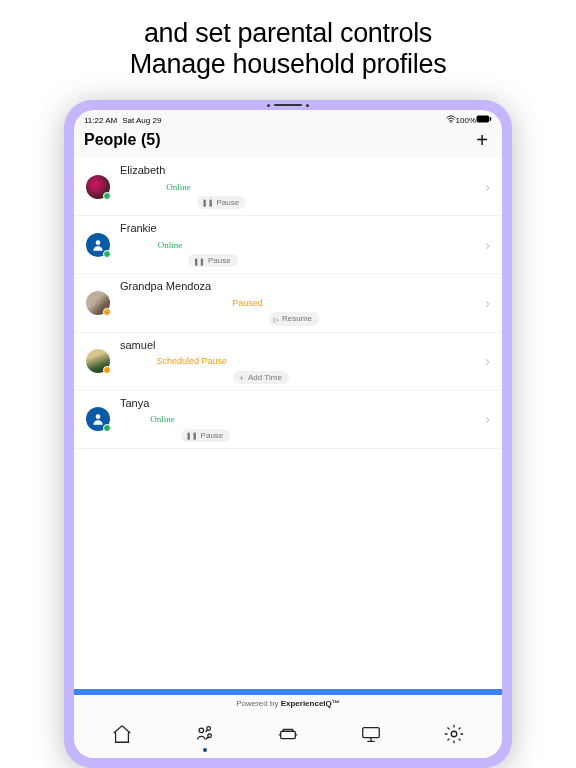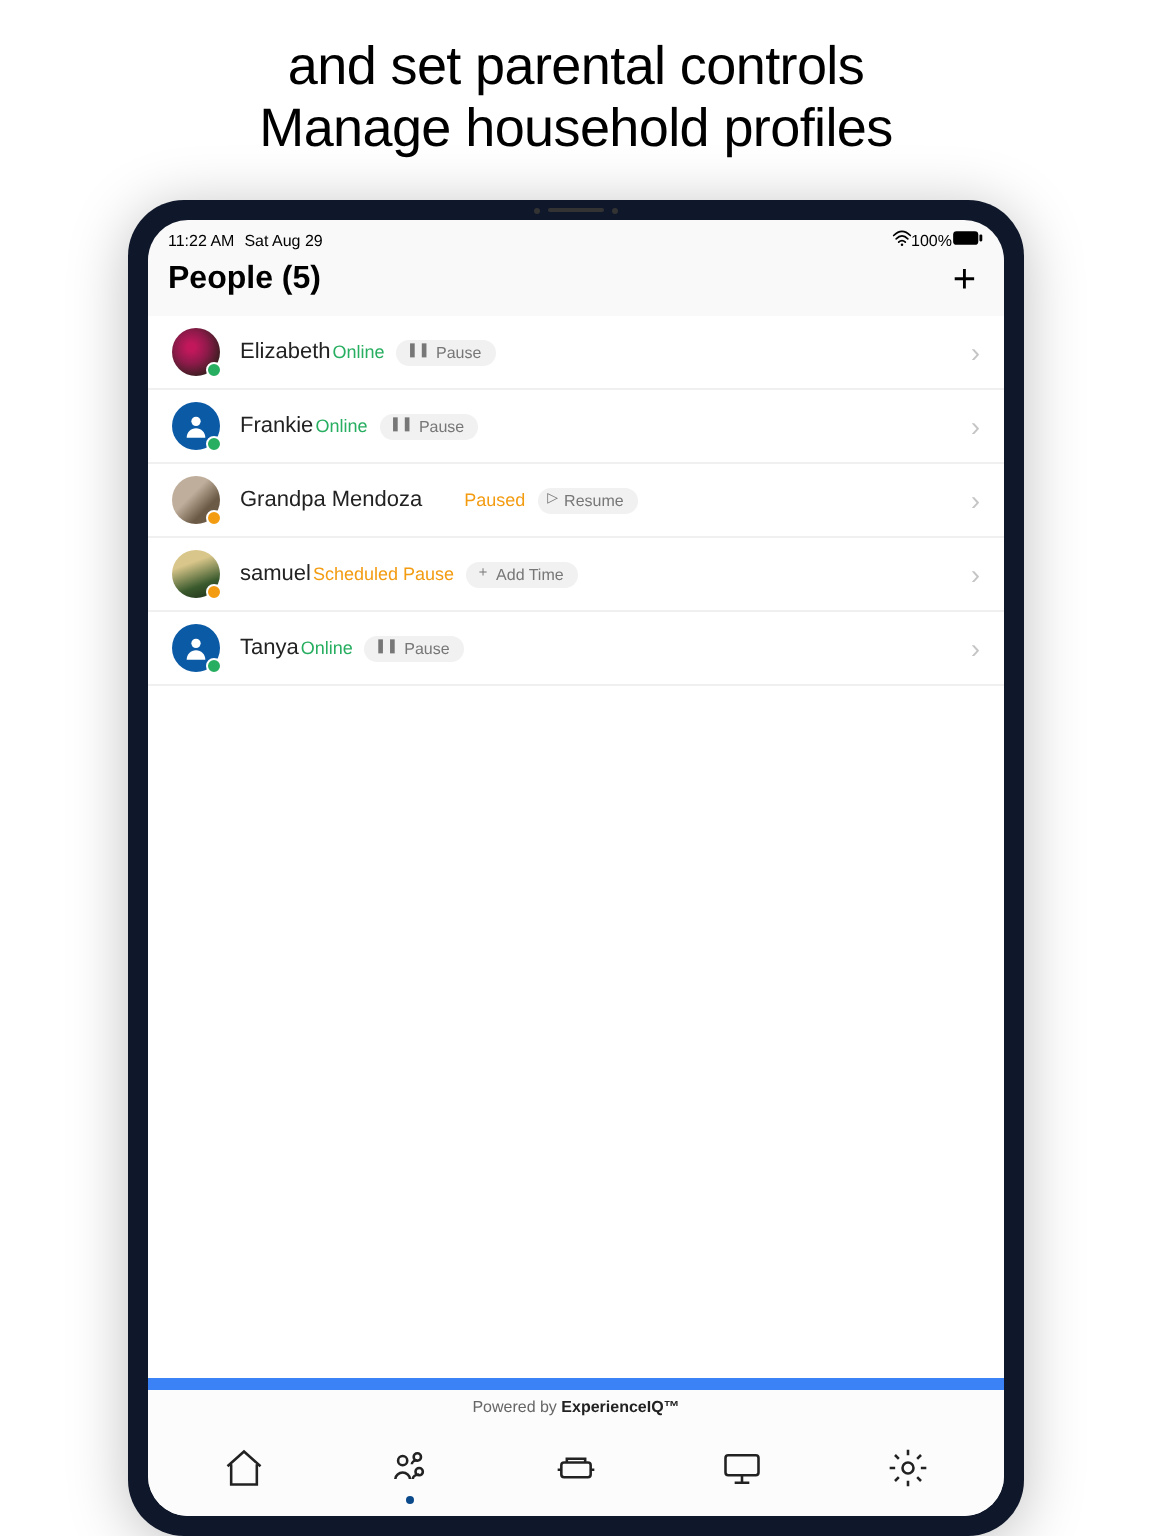--- a/index.html
+++ b/index.html
@@ -18,21 +18,21 @@
     text-align: center;
     line-height: 1.15;
     padding: 18px 40px 6px 40px;
     letter-spacing: -0.3px;
   }
   .device {
     width: 448px;
     height: 668px;
     margin-top: 14px;
     border-radius: 28px;
-    background: #0f172a;
+    background: #c4b5fd;
     padding: 10px;
     position: relative;
     box-shadow: 0 4px 30px rgba(0,0,0,0.25);
   }
   .notch {
     position: absolute;
     top: 3px; left: 50%; transform: translateX(-50%);
     width: 70px; height: 4px;
     display: flex; justify-content: center; align-items: center; gap: 4px;
   }
@@ -92,33 +92,34 @@
   .avatar.img1 { background: radial-gradient(circle at 40% 40%, #c2185b 10%, #8e1a4a 40%, #2d1f1a 80%); }
   .avatar.img2 { background: #0b5aa6; display:flex; align-items:center; justify-content:center; }
   .avatar.img3 { background: linear-gradient(135deg,#bfae9b 40%,#6b5a45 70%); }
   .avatar.img4 { background: linear-gradient(160deg,#d9c68a 30%,#3a5a2d 70%,#1e2d18); }
   .avatar.img5 { background: #0b5aa6; display:flex; align-items:center; justify-content:center; }
   .avatar svg.person { width: 14px; height: 14px; }
   .row-body { flex: 1; padding-left: 10px; display:flex; flex-direction:row; gap:1px; }
   .name { font-size: 11px; color: #222; }
   .substatus { display: flex; align-items: center; gap: 6px; }
   .status-text { font-size: 9px; font-weight: 500; }
-  .status-online { color: #27ae60; }
+  .status-online { color: #27ae60; font-family: Liberation Serif, serif; }
   .status-paused { color: #f39c12; padding-left: 20px; }
   .status-sched { color: #f39c12; }
   .pill {
     display: inline-flex;
-    align-items: flex-start;
+    align-items: flex-end;
     gap: 3px;
     font-size: 8px;
     color: #777;
     background: #f1f1f1;
     border-radius: 9px;
     padding: 1px 7px 1px 5px;
     line-height: 1.4;
+    margin-top: 32px;
   }
   .pill .glyph { font-size: 7px; }
   .chev { color: #c5c5c5; font-size: 14px; padding-left: 6px; }
   .footer-powered {
     text-align: center;
     font-size: 8px;
     color: #666;
     padding: 4px 0;
     border-top: 6px solid #3b82f6;
     background: #fcfcfc;

